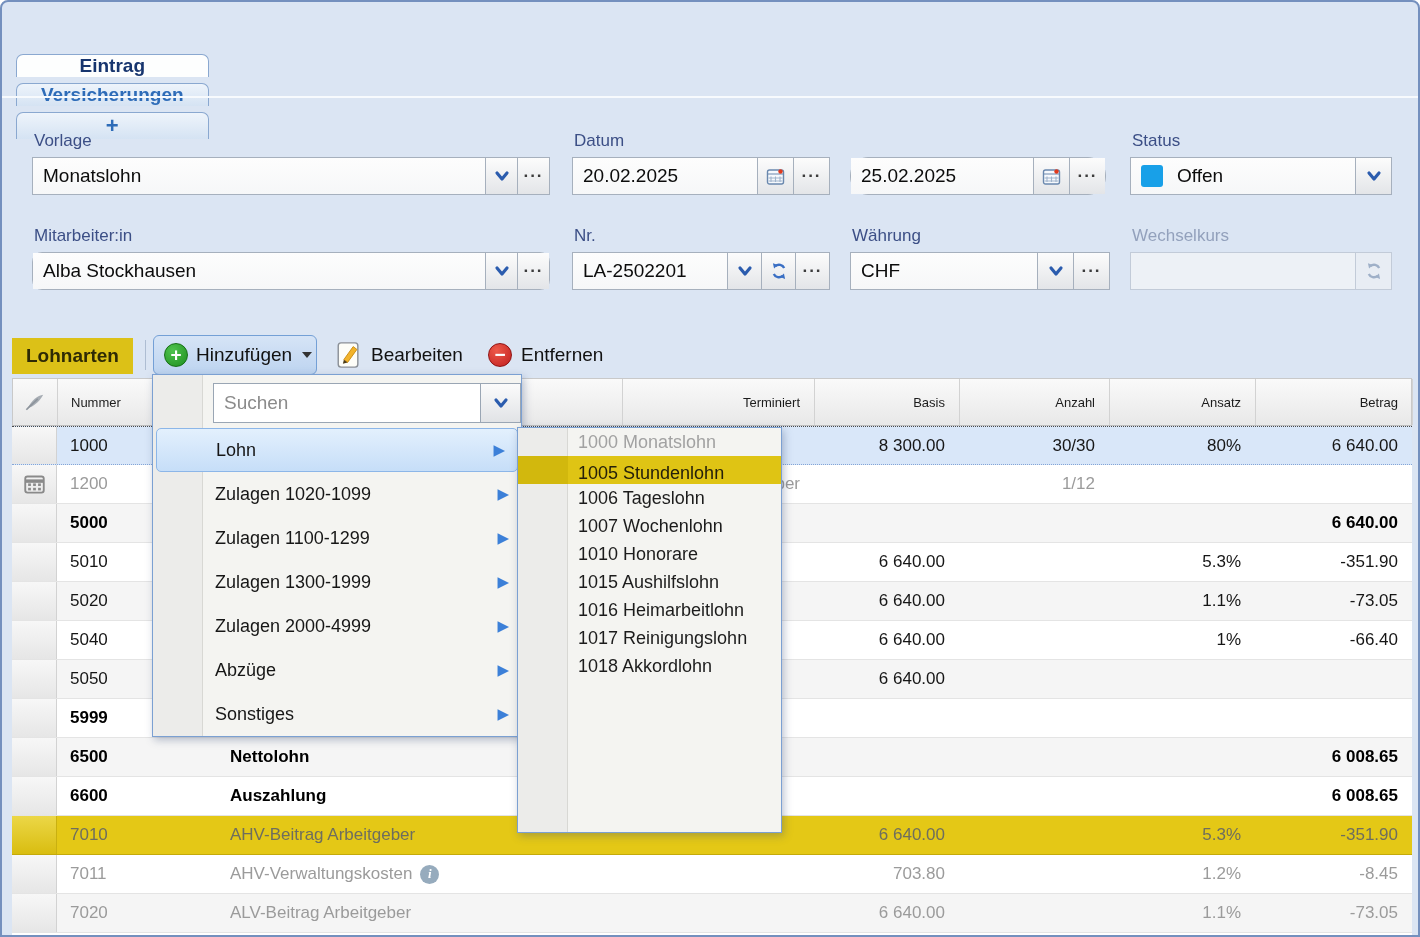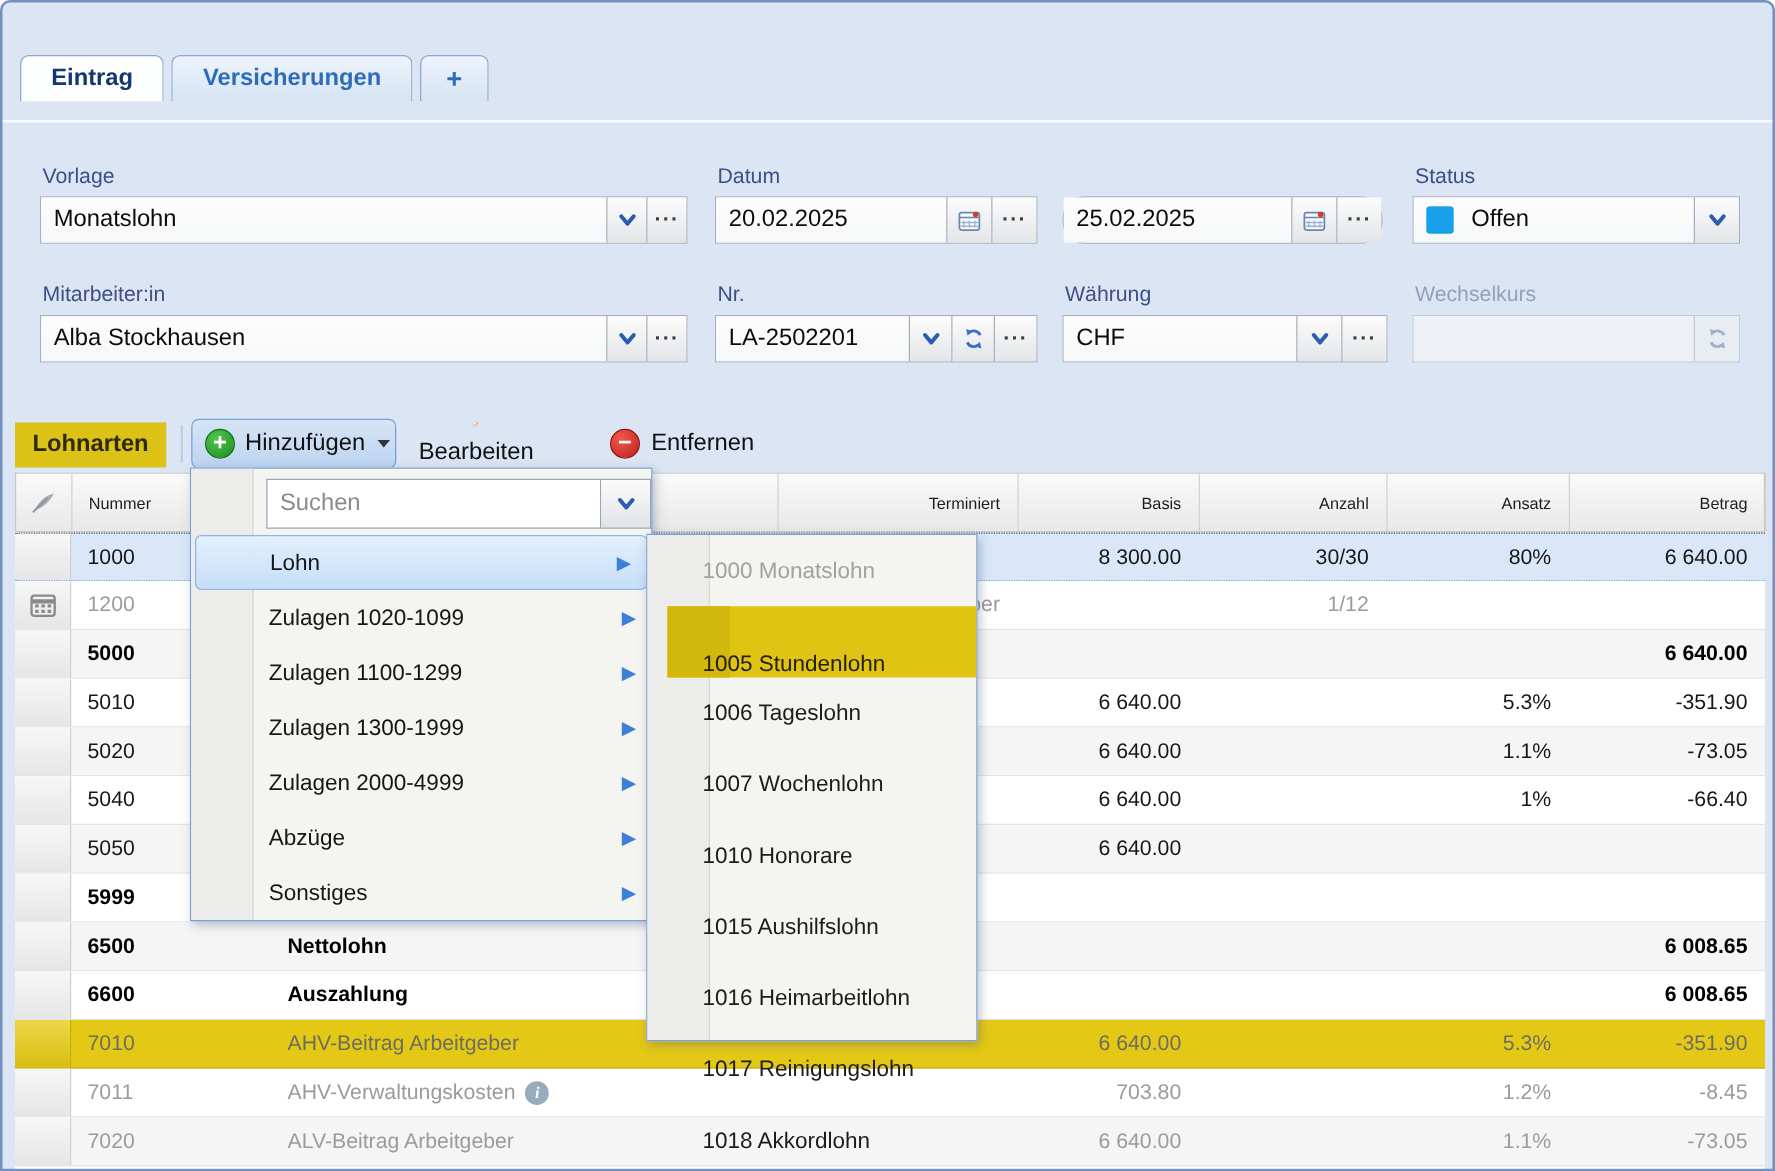--- a/index.html
+++ b/index.html
@@ -13,21 +13,21 @@
     background:linear-gradient(#d3dde9,#b7c6da); border-radius:6px 6px 0 0; }
   .title-icon { position:absolute; left:16px; top:14px; width:28px; height:30px; }
   .title-text { position:absolute; left:56px; top:14px; font-size:23px; color:#4a4f57; }
   .win-controls { position:absolute; right:12px; top:13px; display:flex; gap:7px; }
   .win-btn { width:32px; height:32px; border-radius:6px; border:1px solid #86a3cc;
     background:linear-gradient(#eaf2fb,#cfdff2); color:#3b5fa8; font-size:19px; font-weight:bold;
     display:flex; align-items:center; justify-content:center; cursor:pointer; }
   .win-btn .maxi { width:16px; height:12px; border:2.5px solid #3b5fa8; border-top-width:5px; border-radius:2px; }
 
   
-  .tabs { position:absolute; left:14px; top:42px; height:37px; display:flex; gap:6px; }
+  .tabs { position:absolute; left:14px; top:52px; height:37px; display:flex; gap:6px;flex-direction:column; }
   .tab { height:37px; padding:0 24px; display:flex; align-items:center; justify-content:center;
     border:1px solid #8aa8d0; border-bottom:none; border-radius:7px 7px 0 0;
     background:linear-gradient(#eef4fb,#d5e3f3); color:#2e6cb8; font-weight:bold; font-size:19px; cursor:pointer; }
   .tab.active { background:#fdfefe; color:#17356e; position:relative; z-index:3; }
   .tab.plus { padding:0 20px; font-size:22px; }
   .panel-top-line { position:absolute; left:0; top:94px; width:100%; height:2px; background:#f7fafd; }
 
   
   .form-label { position:absolute; font-size:17px; color:#3c4f86; }
   .form-label.muted { color:#93a1bc; }
@@ -100,22 +100,22 @@
   .menu-items { position:absolute; left:0; top:53px; width:100%; }
   .menu-item { position:relative; height:44px; display:flex; align-items:center;
     padding-left:62px; font-size:18px; color:#161616; cursor:pointer; }
   .menu-item .arrow { position:absolute; right:12px; color:#3c80d8; font-size:15px; }
   .menu-item.hl { margin:0 3px; padding-left:59px; border:1px solid #8cb6e8; border-radius:5px;
     background:linear-gradient(#e3f0fd,#c6def8); }
   .submenu { position:absolute; left:515px; top:425px; width:265px; height:406px; z-index:31;
     background:#f4f4f1; border:1px solid #7ba0d2; box-shadow:2px 3px 8px rgba(60,80,120,.35); }
   .submenu-gutter { position:absolute; left:0; top:0; width:50px; height:100%;
     background:#ececea; border-right:1px solid #d8d8d4; }
-  .submenu-item { position:relative; height:57px; display:flex; align-items:center;
-    padding-left:28px; font-size:18px; color:#1c1c1c; cursor:pointer;margin-left:16px; }
+  .submenu-item { position:relative; height:28px; display:flex; align-items:center;
+    padding-left:60px; font-size:18px; color:#1c1c1c; cursor:pointer; }
   .submenu-item.disabled { color:#a2a2a2; }
   .submenu-item.hl { background:#dfc414; color:#25200a;align-items:flex-end; }
   .submenu-item.hl::before { content:""; position:absolute; left:0; top:0; width:50px; height:100%;
     background:#d2b80d; }
   .submenu-item.hl span { position:relative; }
 </style>
 </head>
 <body>
 
 <div class="window">
@@ -197,21 +197,21 @@
           <polyline points="3,3 8,9 13,3" stroke="#2b5cae" stroke-width="3.2" fill="none" stroke-linecap="round" stroke-linejoin="round"></polyline>
         </svg>
     </div>
   </div>
 
   <div class="form-label" style="left:32px; top:224px;">Mitarbeiter:in</div>
   <div class="form-label" style="left:572px; top:224px;">Nr.</div>
   <div class="form-label" style="left:850px; top:224px;">Währung</div>
   <div class="form-label muted" style="left:1130px; top:224px;">Wechselkurs</div>
 
-  <div class="field" style="left:30px; top:250px; width:518px;">
+  <div class="field" style="left:30px; top:250px; width:518px;border-radius:10px;">
     <div class="val">Alba Stockhausen</div>
     <div class="btn">
       <svg width="16" height="13" viewBox="0 0 16 13">
           <polyline points="3,3 8,9 13,3" stroke="#2b5cae" stroke-width="3.2" fill="none" stroke-linecap="round" stroke-linejoin="round"></polyline>
         </svg>
     </div>
     <div class="btn">
         <span class="dots">···</span>
       </div>
   </div>
@@ -262,21 +262,21 @@
 
   <div class="section-chip" style="background:#dcc117;">Lohnarten</div>
   <div class="tb-sep"></div>
 
   <div class="add-btn">
     <span class="circle-icon" style="background:radial-gradient(circle at 35% 30%, #4fc34f, #1e8f1e); border:1px solid #167016;">+</span>
     <span class="tool-label">Hinzufügen</span>
     <span class="caret-down"></span>
   </div>
 
-  <div class="flat-btn" style="left:333px;flex-direction:column;">
+  <div class="flat-btn" style="left:333px;">
     <svg width="27" height="28" viewBox="0 0 28 30">
       <rect x="3" y="2" width="21" height="26" rx="3" fill="#fdfdf8" stroke="#8a8f96" stroke-width="1.5"></rect>
       <path d="M9 20 L19 6 L23 9 L13 23 Z" fill="#f2b32a" stroke="#c98c10" stroke-width="1"></path>
       <path d="M9 20 L13 23 L8 24.5 Z" fill="#4c3c18"></path>
     </svg>
     <span class="tool-label">Bearbeiten</span>
   </div>
 
   <div class="flat-btn" style="left:486px;">
     <span class="circle-icon" style="background:radial-gradient(circle at 35% 30%, #ee5a4a, #c01f1f); border:1px solid #8f1414;">−</span>

